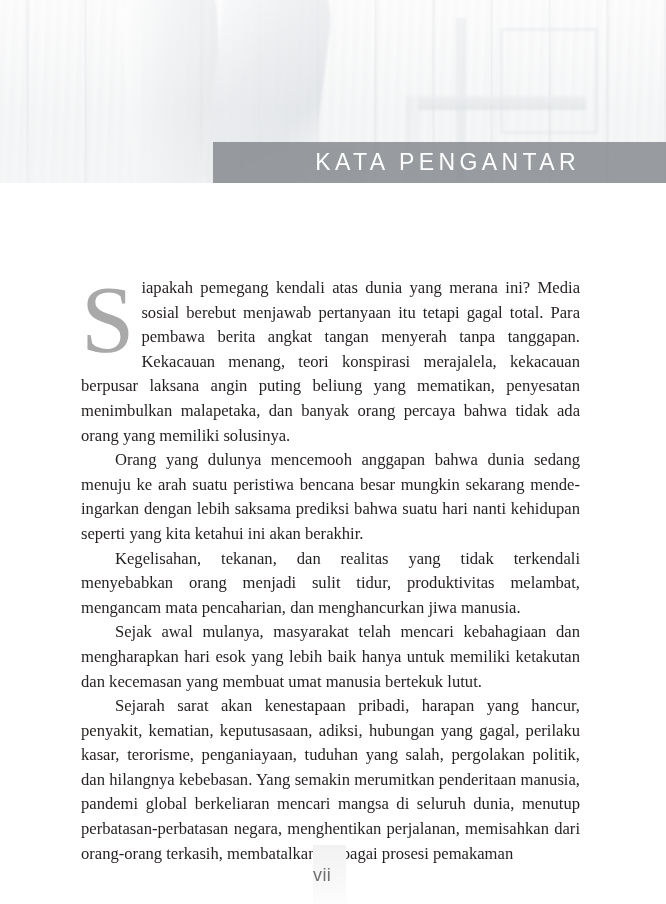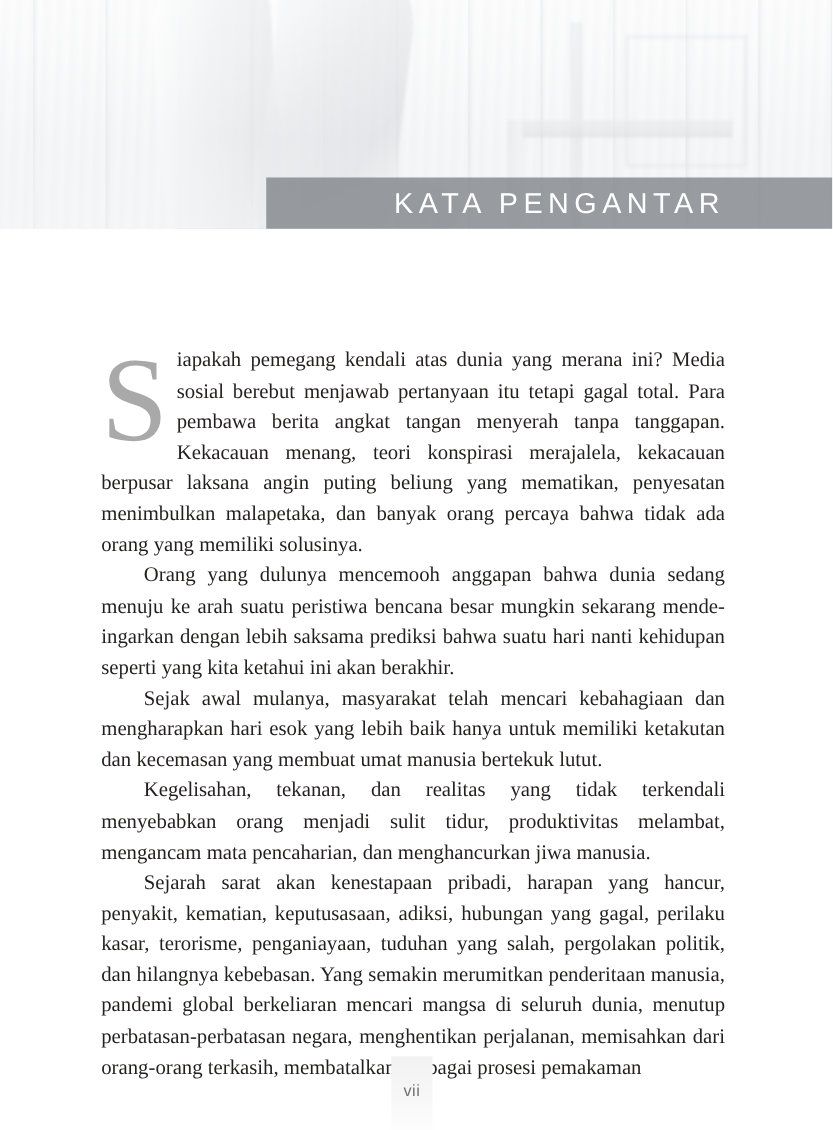--- a/index.html
+++ b/index.html
@@ -199,23 +199,22 @@
     top: 845px;
     width: 33px;
     height: 59px;
     background: linear-gradient(180deg, #f2f2f2 0%, #f7f7f7 55%, #fdfdfd 100%);
   }
   .folio-num {
     position: absolute;
     left: 0;
     top: 20px;
     width: 33px;
-    text-align: center;
     font-family: "Liberation Sans", sans-serif;
-    font-size: 13px;
+    font-size: 18px;
     color: #6f6f6f;
     letter-spacing: 0.4px;
   }
 </style>
 </head>
 <body>
 
 <div class="page">
 
   <div class="hero">
@@ -231,22 +230,22 @@
     <div class="hero-wash"></div>
   </div>
 
   <div class="title-bar">
     <div class="title-text">KATA PENGANTAR</div>
   </div>
 
   <div class="content">
     <p class="para first"><span class="dropcap">S</span><span>iapakah pemegang kendali atas dunia yang merana ini? Media sosial berebut menjawab pertanyaan itu tetapi gagal total. Para pembawa berita angkat tangan menyerah tanpa tanggapan. Kekacauan menang, teori konspirasi merajalela, kekacauan berpusar laksana angin puting beliung yang mematikan, penyesatan menimbulkan malapetaka, dan banyak orang percaya bahwa tidak ada orang yang memiliki solusinya.</span></p>
     <p class="para"><span>Orang yang dulunya mencemooh anggapan bahwa dunia sedang menuju ke arah suatu peristiwa bencana besar mungkin sekarang mende­ing­arkan dengan lebih saksama prediksi bahwa suatu hari nanti kehidupan seperti yang kita ketahui ini akan berakhir.</span></p>
+    <p class="para"><span>Kegelisahan, tekanan, dan realitas yang tidak terkendali menyebabkan orang menjadi sulit tidur, produktivitas melambat, mengancam mata pencaharian, dan menghancurkan jiwa manusia.</span></p>
     <p class="para"><span>Sejak awal mulanya, masyarakat telah mencari kebahagiaan dan meng­harapkan hari esok yang lebih baik hanya untuk memiliki ketakutan dan kecemasan yang membuat umat manusia bertekuk lutut.</span></p>
-    <p class="para"><span>Kegelisahan, tekanan, dan realitas yang tidak terkendali menyebabkan orang menjadi sulit tidur, produktivitas melambat, mengancam mata pencaharian, dan menghancurkan jiwa manusia.</span></p>
     <p class="para"><span>Sejarah sarat akan kenestapaan pribadi, harapan yang hancur, penyakit, kematian, keputusasaan, adiksi, hubungan yang gagal, perilaku kasar, terorisme, penganiayaan, tuduhan yang salah, pergolakan politik, dan hilangnya kebebasan. Yang semakin merumitkan penderitaan manusia, pandemi global berkeliaran mencari mangsa di seluruh dunia, menutup perbatasan-perbatasan negara, menghentikan perjalanan, memisahkan dari orang-orang terkasih, membatalkan berbagai prosesi pemakaman</span></p>
   </div>
 
   <div class="folio">
     <div class="folio-num">vii</div>
   </div>
 
 </div>
 
 </body></html>

